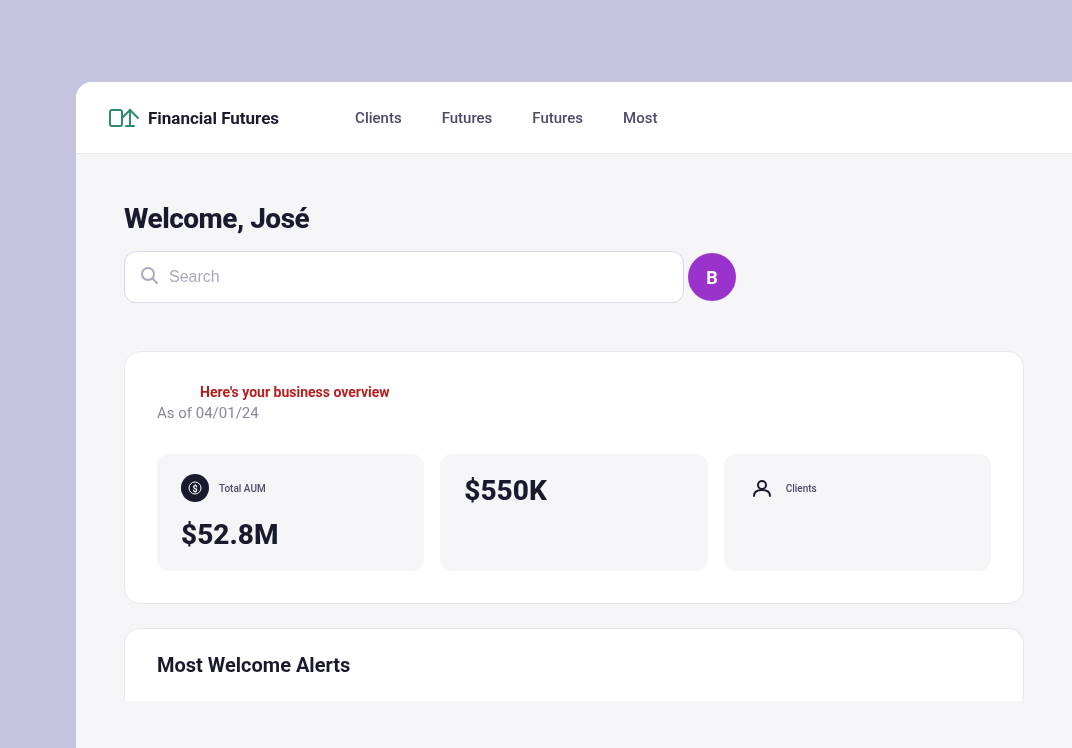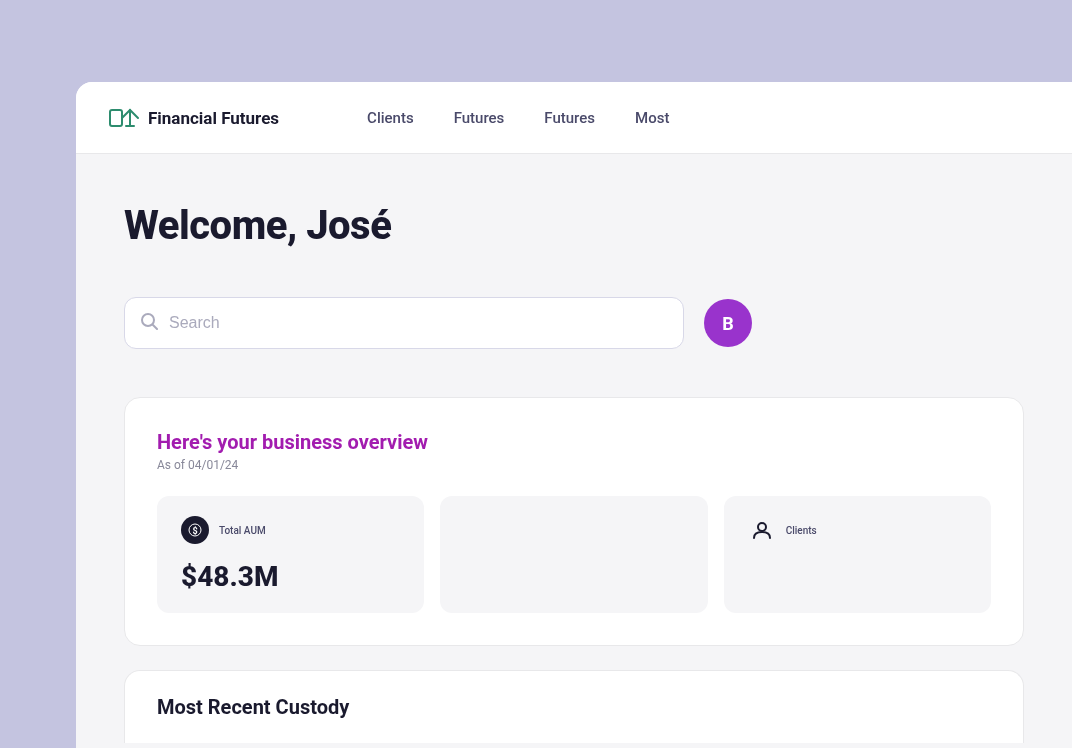--- a/index.html
+++ b/index.html
@@ -39,21 +39,21 @@
       overflow: hidden;
     }
 
     
     .navbar {
       background: #ffffff;
       height: 72px;
       display: flex;
       align-items: center;
       padding: 0 32px;
-      gap: 56px;
+      gap: 44px;
       border-bottom: 1px solid #e8e8ea;
     }
 
     .brand {
       display: flex;
       align-items: center;
       gap: 8px;
       margin-right: 16px;
     }
 
@@ -89,32 +89,32 @@
     }
 
     
     .main-content {
       padding: 48px 48px 0 48px;
       height: calc(100% - 72px);
       overflow: hidden;
     }
 
     .welcome-title {
-      font-size: 40px;
+      font-size: 28px;
       font-weight: 800;
       color: #1a1a2e;
-      margin-bottom: 48px;
+      margin-bottom: 16px;
       letter-spacing: -0.5px;
     }
 
     
     .search-row {
       display: flex;
       align-items: center;
-      gap: 20px;
+      gap: 4px;
       margin-bottom: 48px;
     }
 
     .search-container {
       position: relative;
       flex: 1;
       max-width: 560px;
     }
 
     .search-icon-wrap {
@@ -159,30 +159,31 @@
     
     .overview-card {
       background: #ffffff;
       border-radius: 16px;
       padding: 32px;
       margin-bottom: 24px;
       border: 1px solid #e8e8ea;
     }
 
     .overview-title {
-      font-size: 20px;
+      font-size: 14px;
       font-weight: 700;
-      color: #a21caf;
+      color: #b91c1c;
       margin-bottom: 4px;
+      margin-left: 43px;
     }
 
     .overview-date {
-      font-size: 12px;
+      font-size: 15px;
       color: #888899;
-      margin-bottom: 24px;
+      margin-bottom: 32px;
     }
 
     .metrics-row {
       display: flex;
       gap: 16px;
     }
 
     .metric-card {
       background: #f5f5f7;
       border-radius: 12px;
@@ -292,39 +293,40 @@
         <div class="metric-card">
           <div class="metric-label-row">
             <div class="metric-icon metric-icon-dark">
               <svg width="14" height="14" viewBox="0 0 14 14" fill="white">
                 <circle cx="7" cy="7" r="6" stroke="white" stroke-width="1" fill="none"></circle>
                 <text x="7" y="11" text-anchor="middle" font-size="9" fill="white" font-weight="bold">$</text>
               </svg>
             </div>
             <span class="metric-label">Total AUM</span>
           </div>
-          <div class="metric-value">$48.3M</div>
+          <div class="metric-value">$52.8M</div>
         </div>
 
         <div class="metric-card">
+          <div class="metric-value">$550K</div>
         </div>
 
         <div class="metric-card">
           <div class="metric-label-row">
             <div class="metric-icon" style="background: transparent; font-size:18px;">
               <svg width="20" height="18" viewBox="0 0 20 18" fill="none">
                 <circle cx="10" cy="6" r="4" stroke="#1a1a2e" stroke-width="2"></circle>
                 <path d="M2 17 C2 13 5 11 10 11 C15 11 18 13 18 17" stroke="#1a1a2e" stroke-width="2" stroke-linecap="round"></path>
               </svg>
             </div>
             <span class="metric-label">Clients</span>
           </div>
         </div>
 
       </div>
     </div>
 
     <div class="alerts-partial">
-      <div class="alerts-title">Most Recent Custody</div>
+      <div class="alerts-title">Most Welcome Alerts</div>
     </div>
 
   </div>
 </div>
 
 </body></html>

